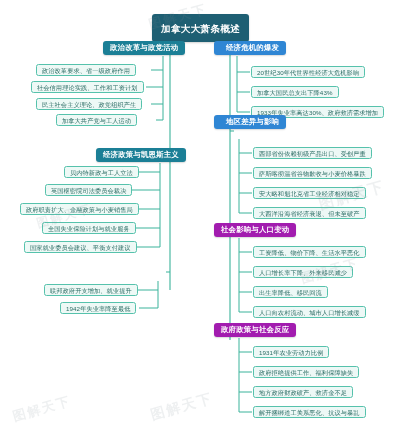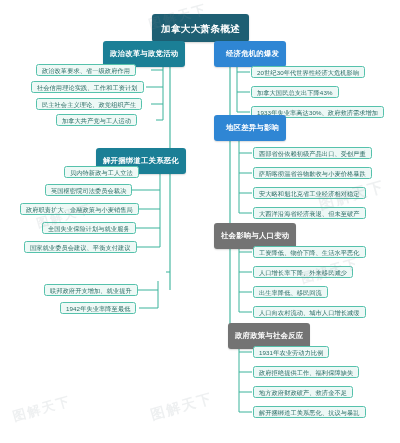--- a/index.html
+++ b/index.html
@@ -18,26 +18,26 @@
   
   .root{
     background:#1e5f73;color:#ffffff;border-radius:3px;
     font-size:9.5px;font-weight:bold;letter-spacing:.4px;
     padding:14px 9px;height:17px;line-height:17px;
     box-shadow:0 1px 2px rgba(0,0,0,.18);
   }
   
   .l1{
     color:#ffffff;border-radius:3px;font-size:7.4px;font-weight:bold;
-    height:26px;line-height:14px;padding:0 7px;letter-spacing:.2px;
+    height:14px;line-height:14px;padding:0 7px;letter-spacing:.2px;
     box-shadow:0 1px 1.5px rgba(0,0,0,.15);
   }
   .l1.teal{background:#1b7f96;}
   .l1.blue{background:#2f86d4;padding-left:12px;}
-  .l1.sky{background:#737373;text-align:right;}
+  .l1.sky{background:#a21caf;text-align:right;}
   
   .leaf{
     background:#eef9f6;color:#2a6b63;border:1px solid #56c2ac;border-radius:2.5px;
     font-size:6.2px;height:12px;line-height:11px;padding:0 5px;letter-spacing:.1px;
   }
   .leaf.r{background:#edf8f6;}
 
   
   .wm{
     position:absolute;color:rgba(120,140,150,.13);
@@ -114,21 +114,21 @@
   </svg>
 
   <div class="node root" style="left:152px;top:14px;">加拿大大萧条概述</div>
 
   <div class="node l1 teal" style="left:103px;top:41px;">政治改革与政党活动</div>
   <div class="node leaf" style="left:36px;top:64px;">政治改革要求、省一级政府作用</div>
   <div class="node leaf" style="left:31px;top:81px;">社会信用理论实践、工作和工资计划</div>
   <div class="node leaf" style="left:36px;top:98px;">民主社会主义理论、政党组织产生</div>
   <div class="node leaf" style="left:56px;top:114px;">加拿大共产党与工人运动</div>
 
-  <div class="node l1 teal" style="left:96px;top:148px;">解开捆绑道工关系恶化</div>
+  <div class="node l1 teal" style="left:96px;top:148px;">经济政策与凯恩斯主义</div>
   <div class="node leaf" style="left:64px;top:166px;">贝内特新政与工人立法</div>
   <div class="node leaf" style="left:45px;top:184px;">英国枢密院司法委员会裁决</div>
   <div class="node leaf" style="left:20px;top:203px;">政府职责扩大、金融政策与小麦销售局</div>
   <div class="node leaf" style="left:42px;top:222px;">全国失业保险计划与就业服务</div>
   <div class="node leaf" style="left:24px;top:241px;">国家就业委员会建议、平衡支付建议</div>
 
   <div class="node leaf" style="left:44px;top:284px;">联邦政府开支增加、就业提升</div>
   <div class="node leaf" style="left:60px;top:302px;">1942年失业率降至最低</div>
 
   <div class="node l1 blue" style="left:214px;top:41px;">经济危机的爆发</div>
@@ -141,21 +141,21 @@
   <div class="node leaf r" style="left:253px;top:167px;">萨斯喀彻温省谷物歉收与小麦价格暴跌</div>
   <div class="node leaf r" style="left:253px;top:187px;">安大略和魁北克省工业经济相对稳定</div>
   <div class="node leaf r" style="left:253px;top:207px;">大西洋沿海省经济衰退、但未至破产</div>
 
   <div class="node l1 sky" style="left:214px;top:223px;">社会影响与人口变动</div>
   <div class="node leaf r" style="left:253px;top:246px;">工资降低、物价下降、生活水平恶化</div>
   <div class="node leaf r" style="left:253px;top:266px;">人口增长率下降、外来移民减少</div>
   <div class="node leaf r" style="left:253px;top:286px;">出生率降低、移民回流</div>
   <div class="node leaf r" style="left:253px;top:306px;">人口向农村流动、城市人口增长减缓</div>
 
-  <div class="node l1 sky" style="left:228px;top:323px;">政府政策与社会反应</div>
+  <div class="node l1 sky" style="left:214px;top:323px;">政府政策与社会反应</div>
   <div class="node leaf r" style="left:253px;top:346px;">1931年农业劳动力比例</div>
   <div class="node leaf r" style="left:253px;top:366px;">政府拒绝提供工作、福利保障缺失</div>
   <div class="node leaf r" style="left:253px;top:386px;">地方政府财政破产、救济金不足</div>
   <div class="node leaf r" style="left:253px;top:406px;">解开捆绑道工关系恶化、抗议与暴乱</div>
 
   <div class="wm wm1">图解天下</div>
   <div class="wm wm2">图解天下</div>
   <div class="wm wm3">图解天下</div>
   <div class="wm wm4">图解天下</div>
   <div class="wm wm5">图解天下</div>

